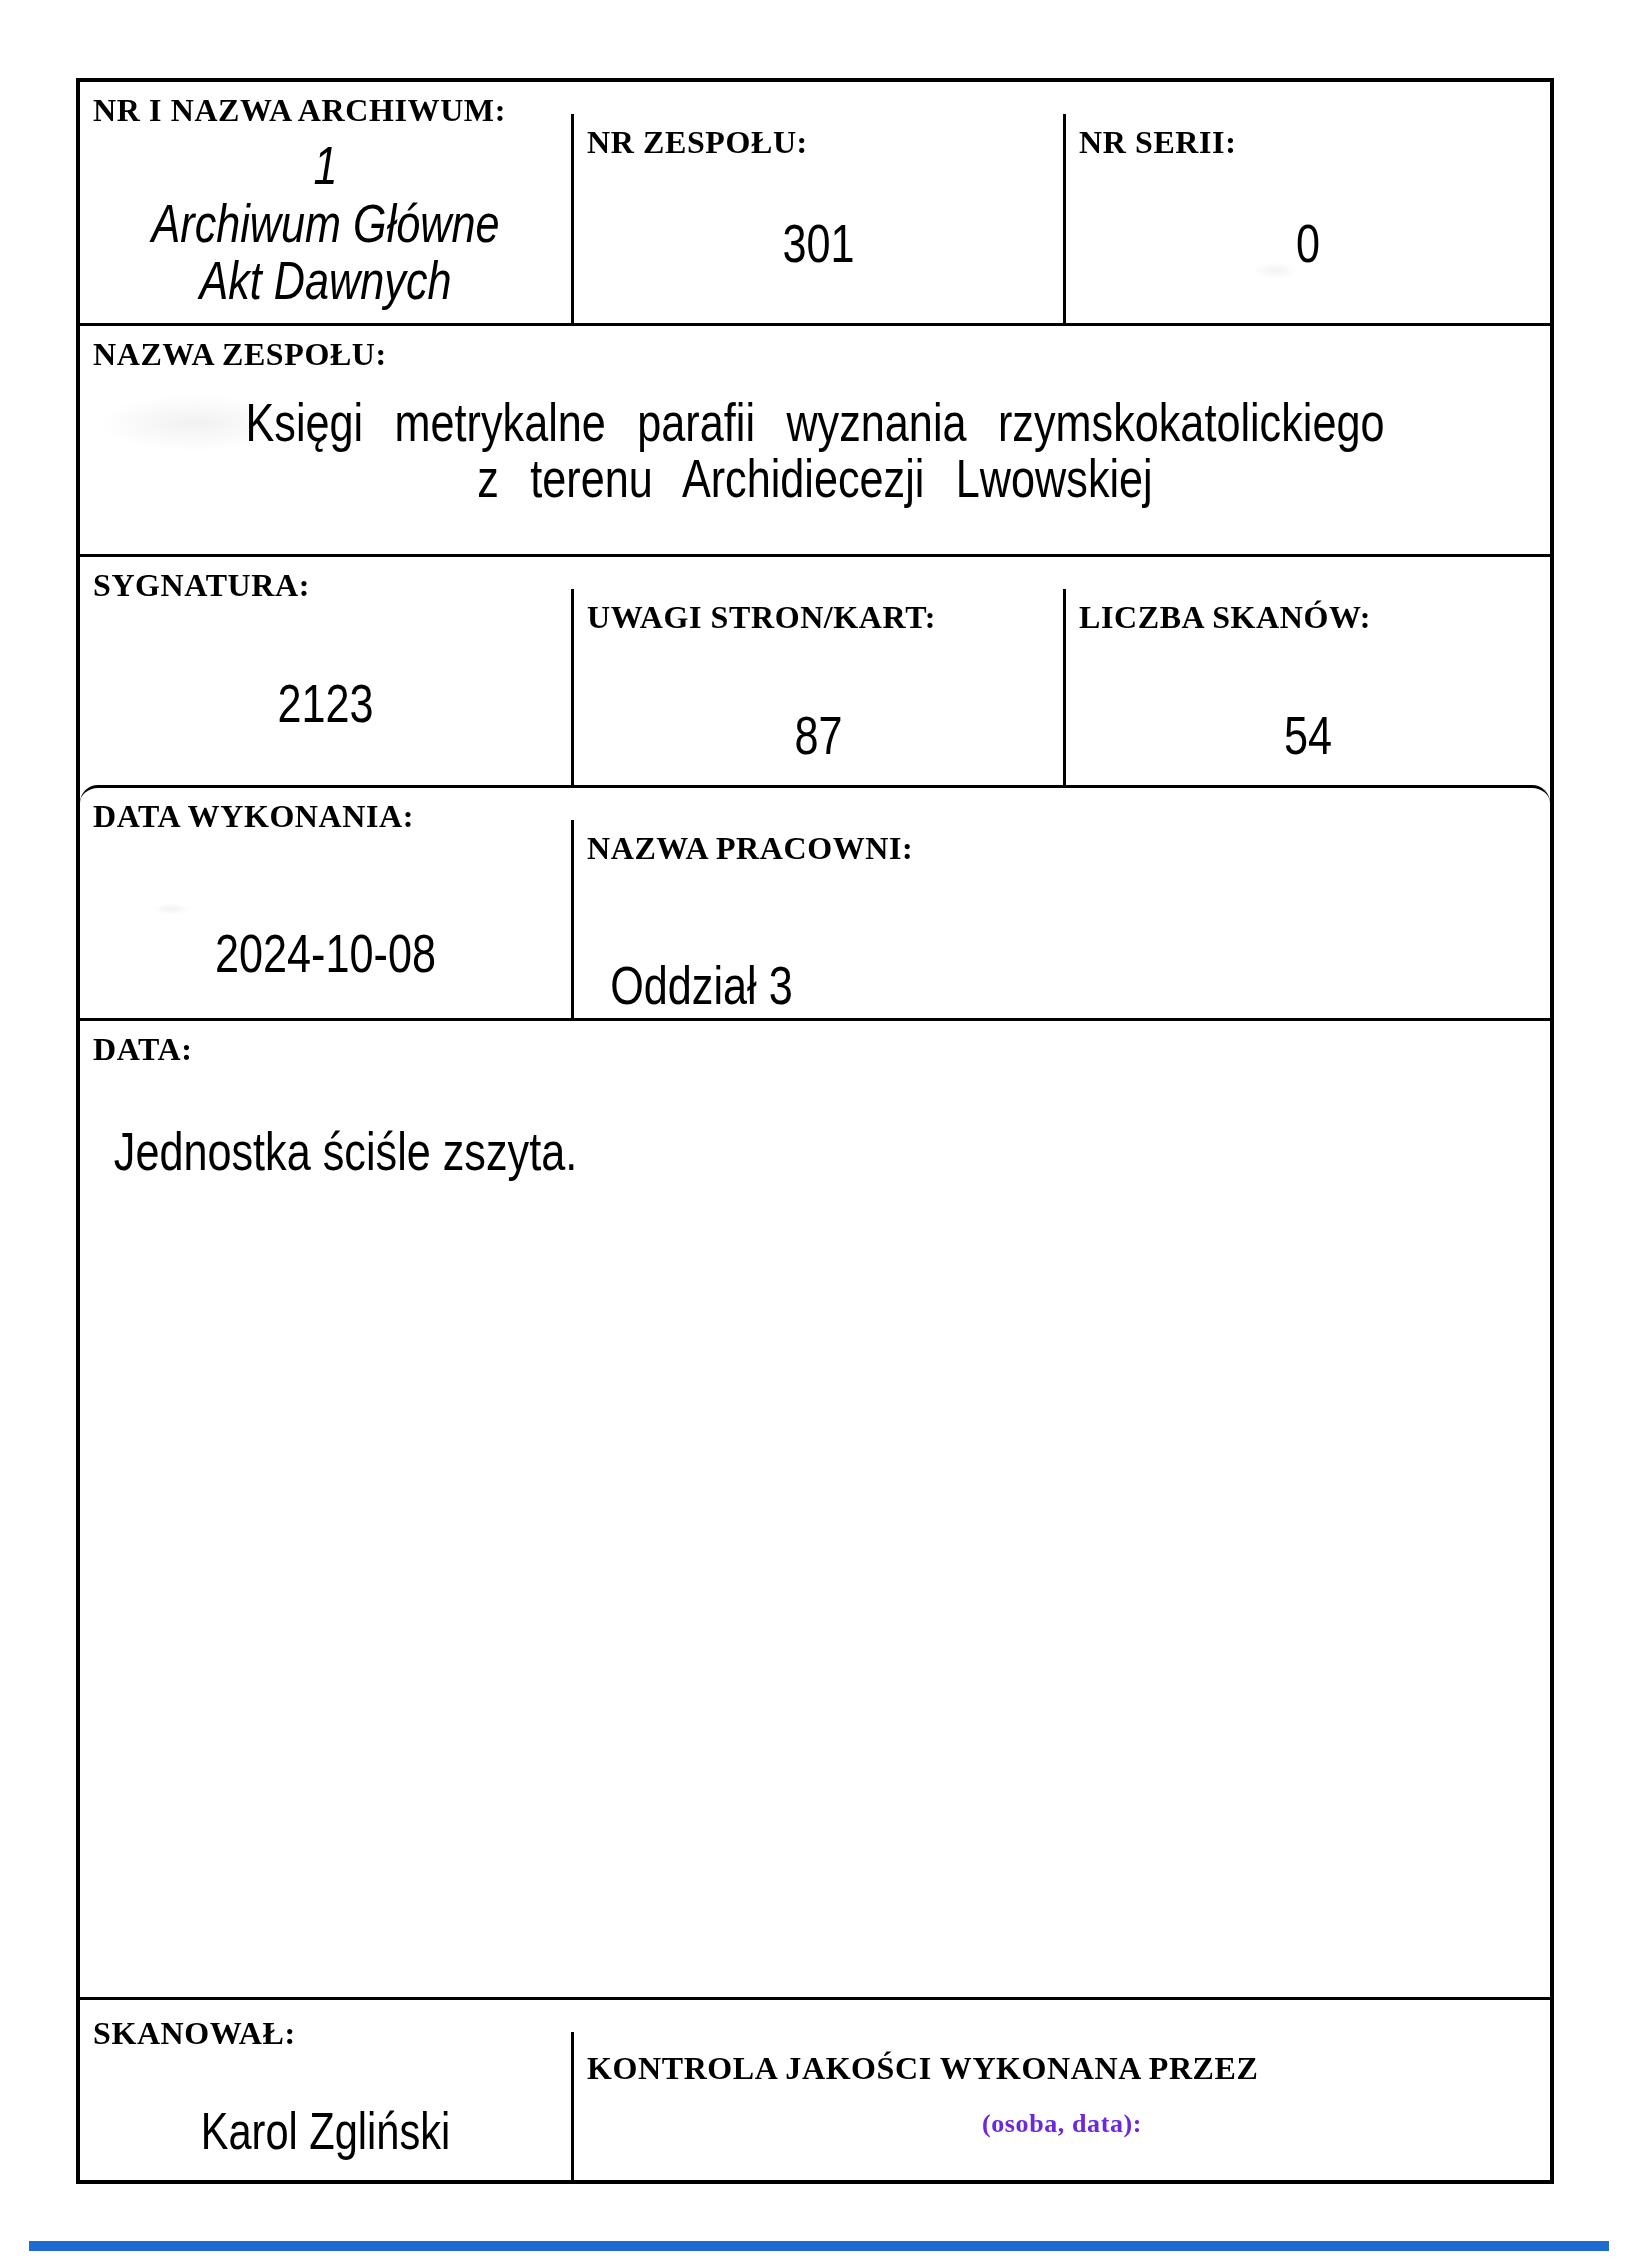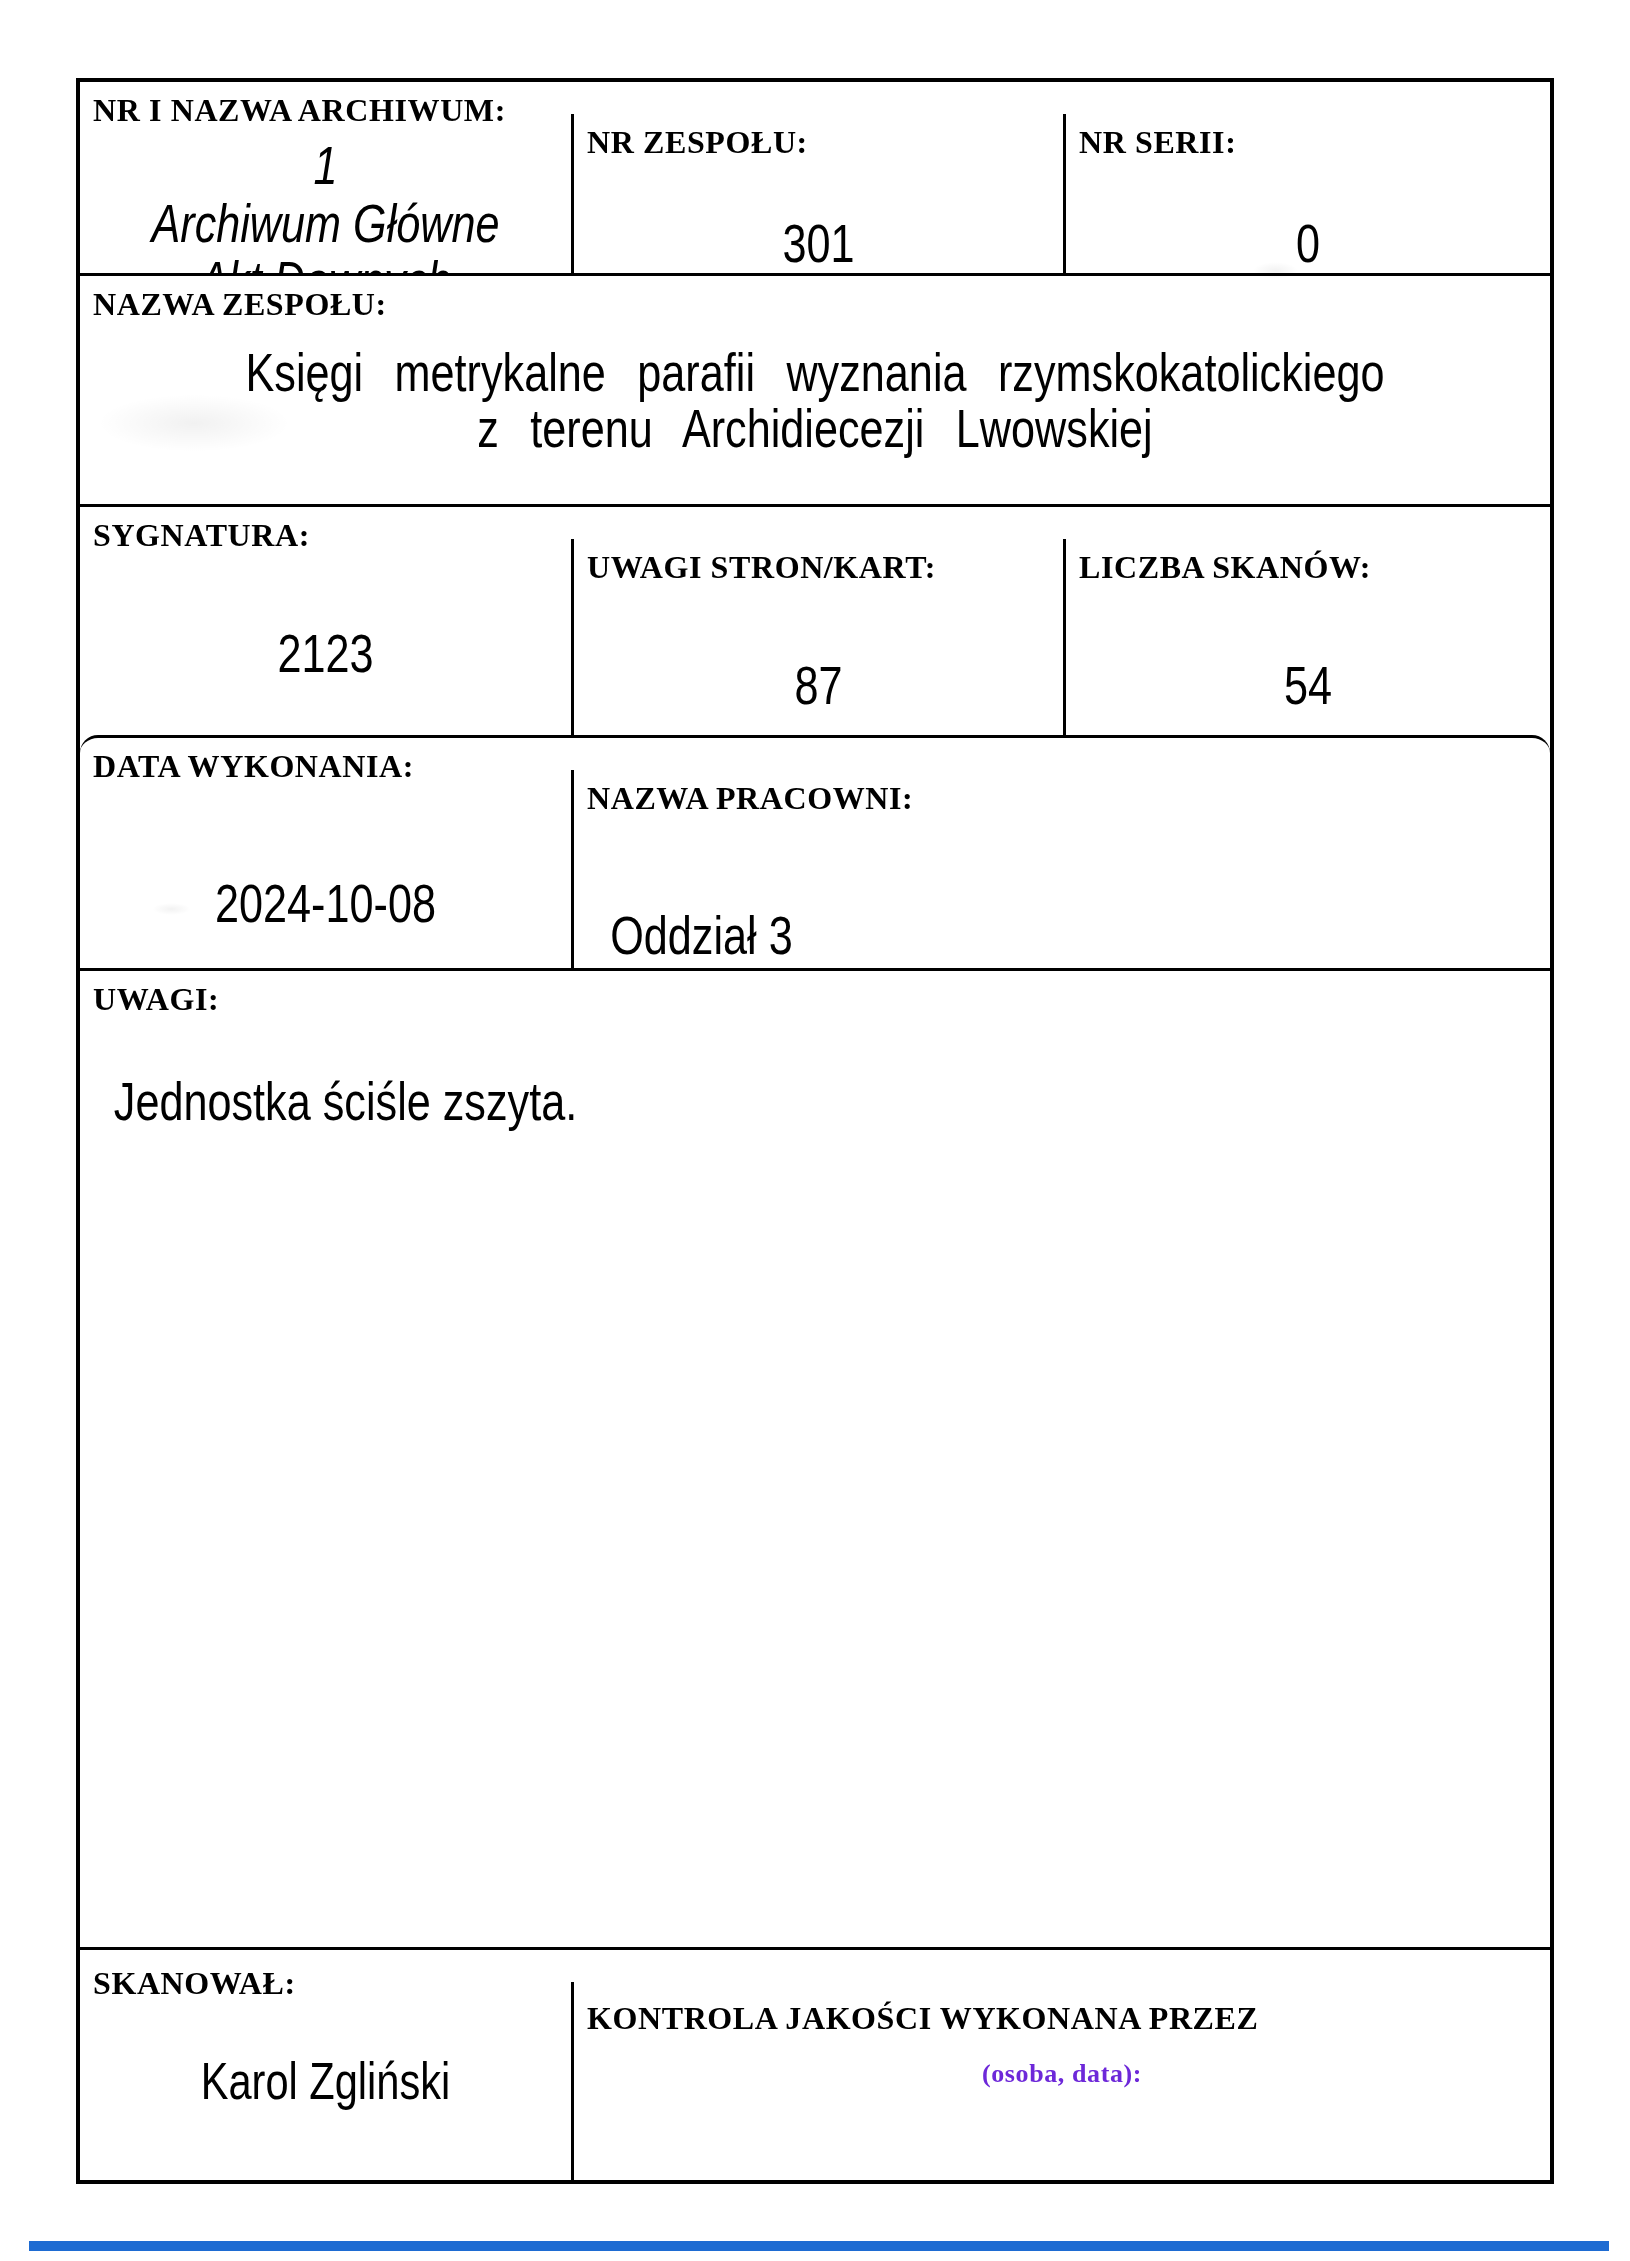--- a/index.html
+++ b/index.html
@@ -28,21 +28,21 @@
     display: flex;
     flex-direction: column;
     background: #fff;
   }
   .row {
     display: flex;
     box-sizing: border-box;
     width: 100%;
   }
   .row + .row { border-top: 3.9px solid #000; }
-  .r1 { height: 191px; }
+  .r1 { height: 241px; }
   .r2 { height: 231px; }
   .r3 { height: 231px; }
   .r4 { height: 233px; border-radius: 18px; }
   .r5 { height: 979px; }
   .r6 { flex: 1; }
   .cell {
     box-sizing: border-box;
     padding: 10.3px 13px;
     position: relative;
     overflow: hidden;
@@ -192,21 +192,21 @@
         <div class="value center big-num-r4 condensed">2024-10-08</div>
       </div>
       <div class="cell wr">
         <div class="label">NAZWA PRACOWNI:</div>
         <div class="value workroom-value condensed-left">Oddział 3</div>
       </div>
     </div>
 
     <div class="row r5">
       <div class="cell wr">
-        <div class="label">UWAGI:</div>
+        <div class="label">DATA:</div>
         <div class="value remarks-value condensed-left">Jednostka ściśle zszyta.</div>
       </div>
     </div>
 
     <div class="row r6">
       <div class="cell w1">
         <div class="label label-center scanner-label">SKANOWAŁ:</div>
         <div class="value center scanner-name condensed">Karol Zgliński</div>
       </div>
       <div class="cell wr">

